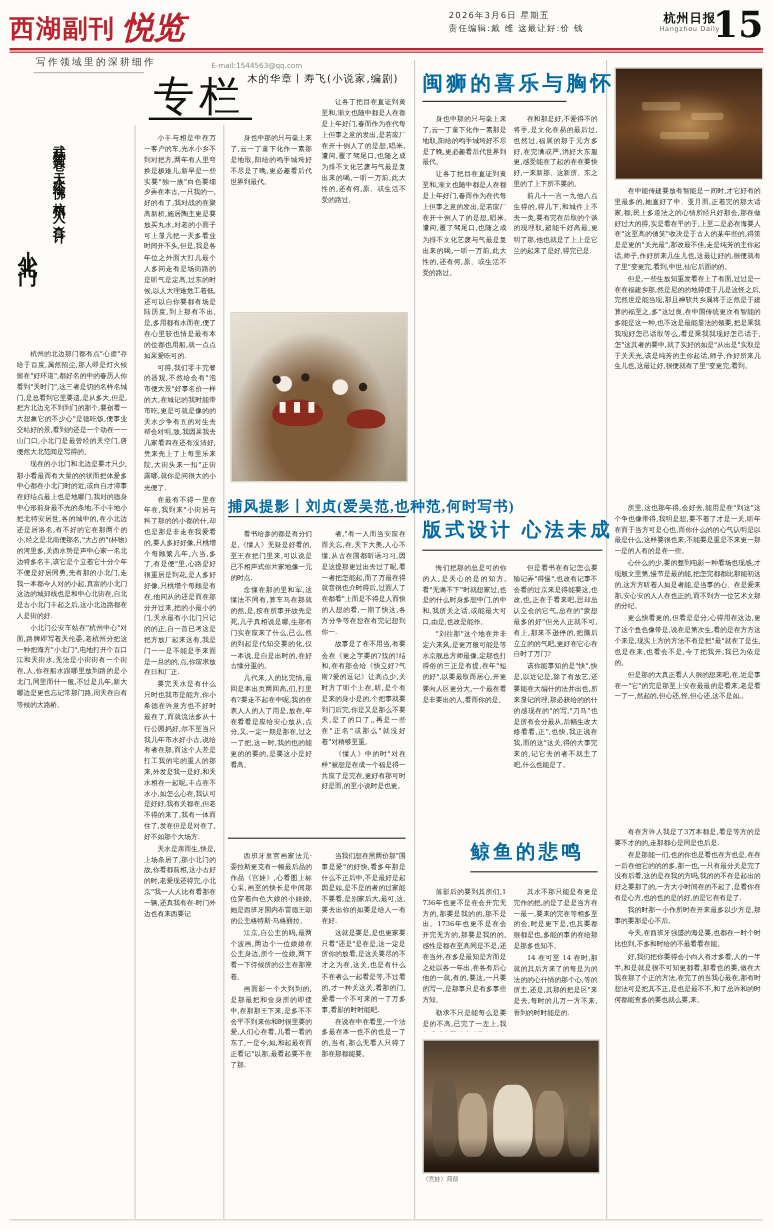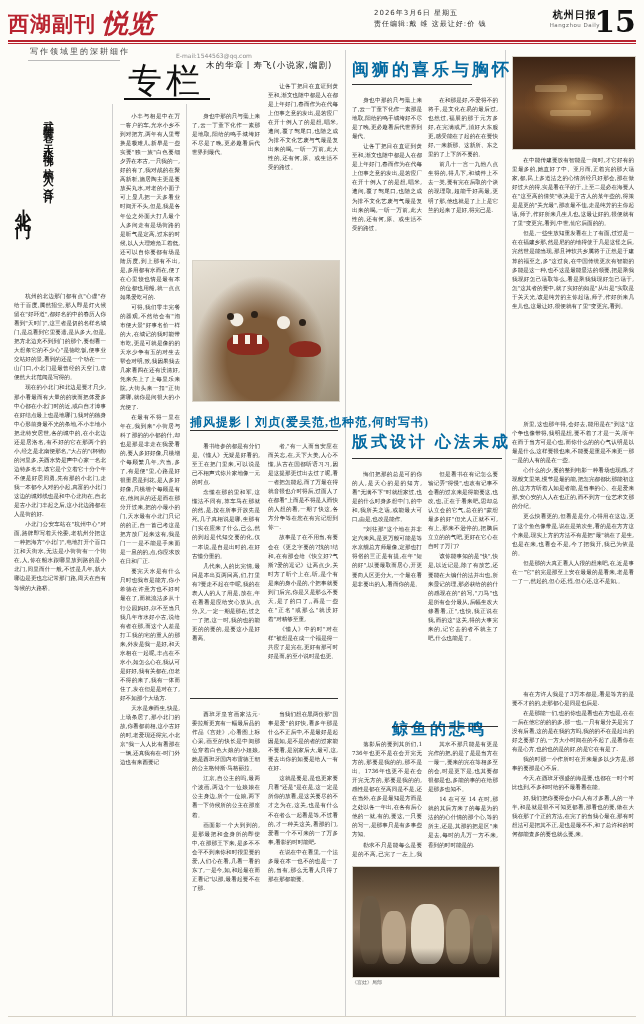--- a/index.html
+++ b/index.html
@@ -111,21 +111,21 @@
   
   .h-article{
     position:absolute;
     font-family:Liberation Serif, serif;
     font-weight:bold;color:#0369a1;
   }
   .h1{left:352px;top:58px;font-size:17px;letter-spacing:3px;}
   .h2{left:190px;top:414px;font-size:12px;letter-spacing:1px;}
   .h3{left:352px;top:432px;font-size:16px;letter-spacing:3px;}
   .h4{left:190px;top:682px;font-size:11px;letter-spacing:1px;}
-  .h5{left:392px;top:700px;font-size:16px;letter-spacing:3px;margin-top:19px;}
+  .h5{left:392px;top:700px;font-size:16px;letter-spacing:3px;}
   .hrule{position:absolute;height:1px;background:#333;}
   
   .body{
     position:absolute;
     font-family:"DejaVu Serif","Liberation Serif",serif;
     font-size:5.6px;
     line-height:1.62;
     color:#2a2a2a;
     text-align:justify;
     overflow:hidden;

